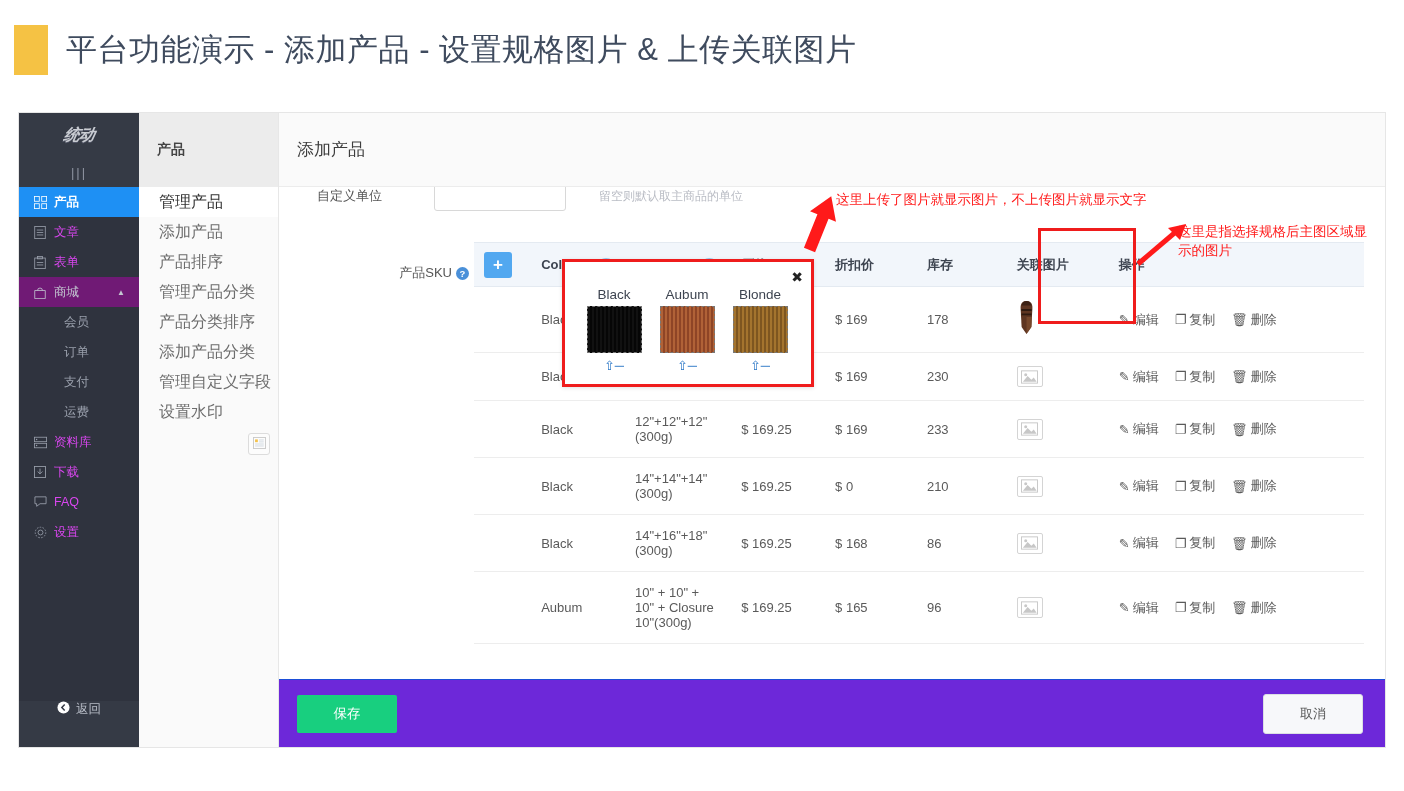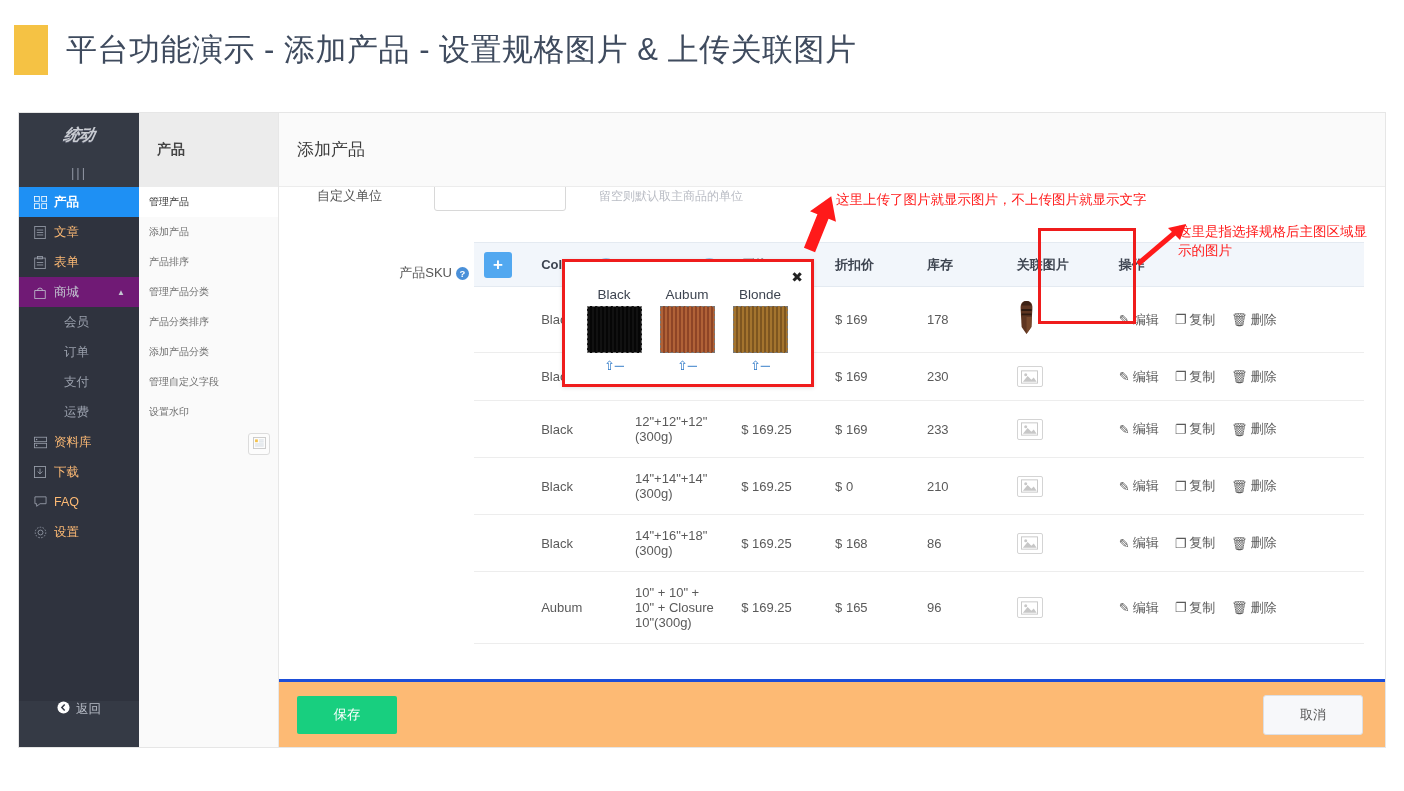--- a/index.html
+++ b/index.html
@@ -49,21 +49,21 @@
     text-shadow: 0 1px 0 #55596a;
     transform: skewX(-12deg);
   }
   .collapse-row {
     height: 30px; background: #353a45; display: flex;
     align-items: center; justify-content: center;
     color: #8d93a0; font-size: 13px; letter-spacing: 2px;
   }
   .nav-item {
     height: 30px; display: flex; align-items: center;
-    padding-left: 15px; color: #fdba74; font-size: 12.5px;
+    padding-left: 15px; color: #d946ef; font-size: 12.5px;
     cursor: pointer; position: relative;
   }
   .nav-item .ico { width: 20px; flex: none; display:flex; align-items:center; }
   .nav-item.active { background: #1e90f4; color: #fff; font-weight: bold; }
   .nav-item.expanded { background: #701a75; color: #c3c8d1; }
   .nav-item .caret {
     position: absolute; right: 14px; font-size: 8px; color: #c3c8d1;
   }
   .nav-sub {
     height: 30px; display: flex; align-items: center;
@@ -79,22 +79,22 @@
   
   .nav-sub-col {
     width: 140px; flex: none; background: #fafafa;
     border-right: 1px solid #e7e7e7; position: relative;
   }
   .sub-head {
     height: 74px; background: #ececec; display: flex; align-items: center;
     padding-left: 18px; font-size: 14px; font-weight: bold; color: #444;
   }
   .sub-item {
-    height: 30px; display: flex; align-items: center; padding-left: 10px;
-    font-size: 10px; color: #6d6d6d; cursor: pointer;
+    height: 30px; display: flex; align-items: center; padding-left: 20px;
+    font-size: 16px; color: #6d6d6d; cursor: pointer;
   }
   .sub-item.active { background: #ffffff; color: #333; }
   .sub-toggle {
     position: absolute; right: 8px; top: 320px;
     width: 22px; height: 22px; border: 1px solid #dcdcdc; border-radius: 3px;
     background: #fcfcfc; display: flex; align-items: center; justify-content: center;
     cursor: pointer;
   }
 
   
@@ -165,21 +165,21 @@
     display: inline-flex; align-items: center; justify-content: center;
   }
   .ops { display: flex; gap: 16px; align-items: center; font-size: 13px; color: #5a5a5a; }
   .ops span.op { display: inline-flex; align-items: center; gap: 3px; cursor: pointer; }
 
   
   .hair-thumb { display:block; margin: 0 auto; }
 
   
   .main-foot {
-    height: 68px; border-top: 3px solid #1d4ed8; background: #fdba74;
+    height: 68px; border-top: 1px solid #1d4ed8; background: #6d28d9;
     display: flex; align-items: center; padding: 0 22px 0 18px;
   }
   .btn-save {
     width: 100px; height: 38px; background: #18cf7f; color: #fff;
     font-size: 13.5px; display: flex; align-items: center; justify-content: center;
     border-radius: 2px; cursor: pointer;
   }
   .btn-cancel {
     margin-left: auto; width: 100px; height: 40px; background: #f7f8fa;
     border: 1px solid #dcdfe4; border-radius: 3px; color: #555; font-size: 13px;

